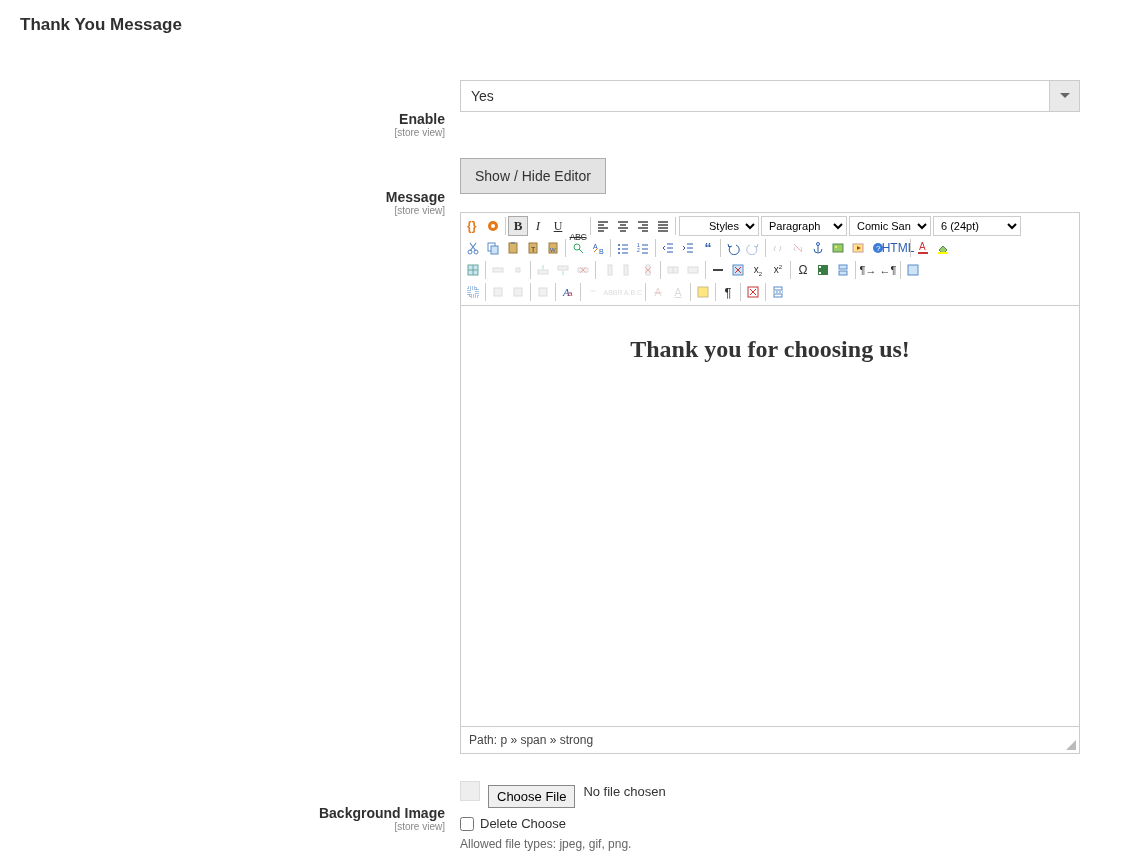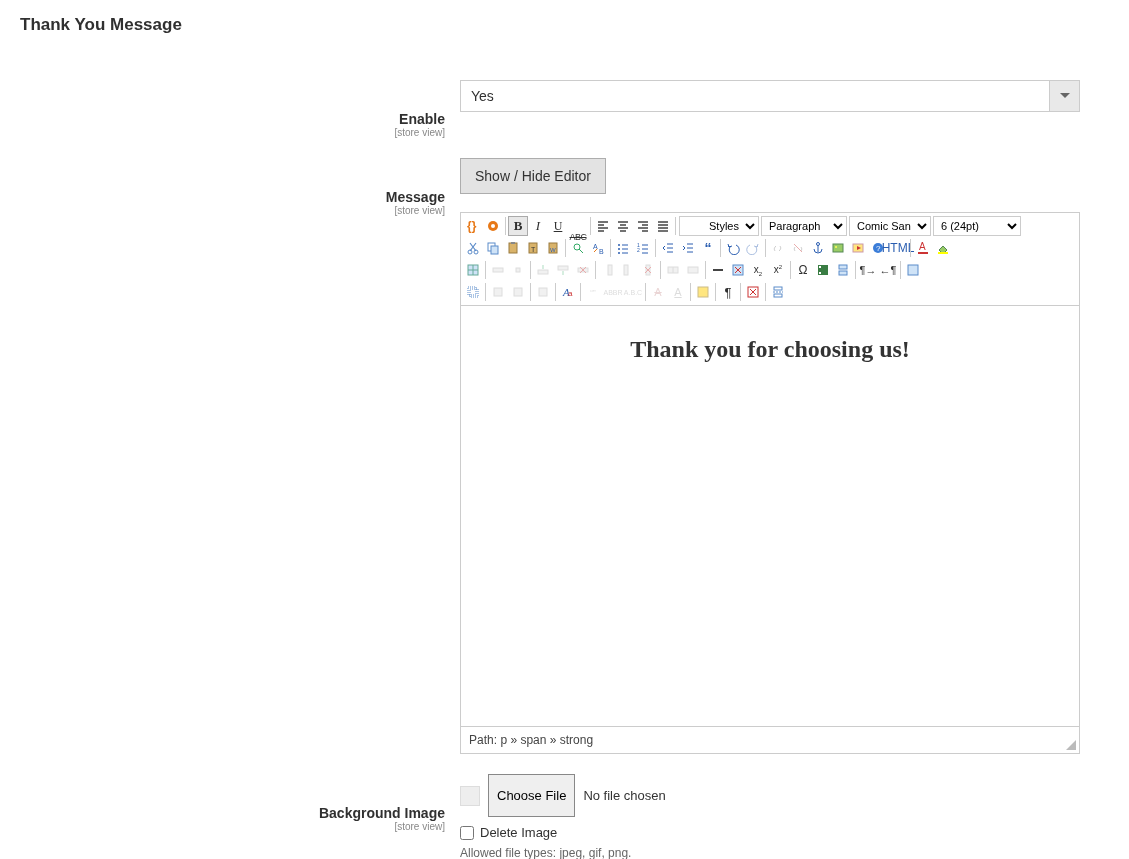--- a/index.html
+++ b/index.html
@@ -23,21 +23,21 @@
 .tb-select.st { width: 80px; text-align: right; }
 .tb-select.fm { width: 86px; }
 .tb-select.fn { width: 82px; }
 .tb-select.fs { width: 88px; }
 .editor-content { min-height: 420px; padding: 30px 20px; font-family: "Comic Sans MS", cursive; font-size: 24px; font-weight: bold; text-align: center; color: #333; }
 .editor-path { border-top: 1px solid #ccc; padding: 6px 8px; font-size: 12px; color: #444; position: relative; }
 .resize-grip { position: absolute; right: 2px; bottom: 2px; width: 12px; height: 12px; cursor: nwse-resize; }
 .resize-grip::before { content:""; position:absolute; right:1px; bottom:1px; width:0; height:0; border-right:10px solid #bbb; border-top:10px solid transparent; }
 .file-row { display: flex; align-items: center; gap: 8px; }
 .thumb { width: 20px; height: 20px; background: #eee; border: 1px solid #ddd; }
-.choose-file { border: 1px solid #888; background: #efefef; padding: 13px 8px; font-size: 13px; cursor: pointer; }
+.choose-file { border: 1px solid #888; background: #efefef; padding: 3px 8px; font-size: 13px; cursor: pointer; margin-top: 11px; }
 .file-status { font-size: 13px; color: #333; }
 .check-row { display: flex; align-items: center; gap: 6px; margin-top: 8px; }
 .check-row input { width: 14px; height: 14px; }
 .hint { font-size: 12px; color: #666; margin-top: 6px; }
 svg { display: block; }
 .ico-bold { font-weight: bold; font-family: serif; font-size: 13px; }
 .ico-it { font-style: italic; font-family: serif; font-size: 13px; }
 .ico-u { text-decoration: underline; font-family: serif; font-size: 12px; }
 .ico-strike { text-decoration: line-through; font-size: 9px; letter-spacing: -0.5px; margin-top: 22px; }
 </style>
@@ -480,17 +480,17 @@
     <div class="label-scope">[store view]</div>
   </div>
   <div class="field-col">
     <div class="file-row">
       <div class="thumb"></div>
       <button class="choose-file">Choose File</button>
       <span class="file-status">No file chosen</span>
     </div>
     <label class="check-row">
       <input type="checkbox" style="">
-      <span>Delete Image</span>
+      <span>Delete Choose</span>
     </label>
     <div class="hint">Allowed file types: jpeg, gif, png.</div>
   </div>
 </div>
 
 </body></html>

